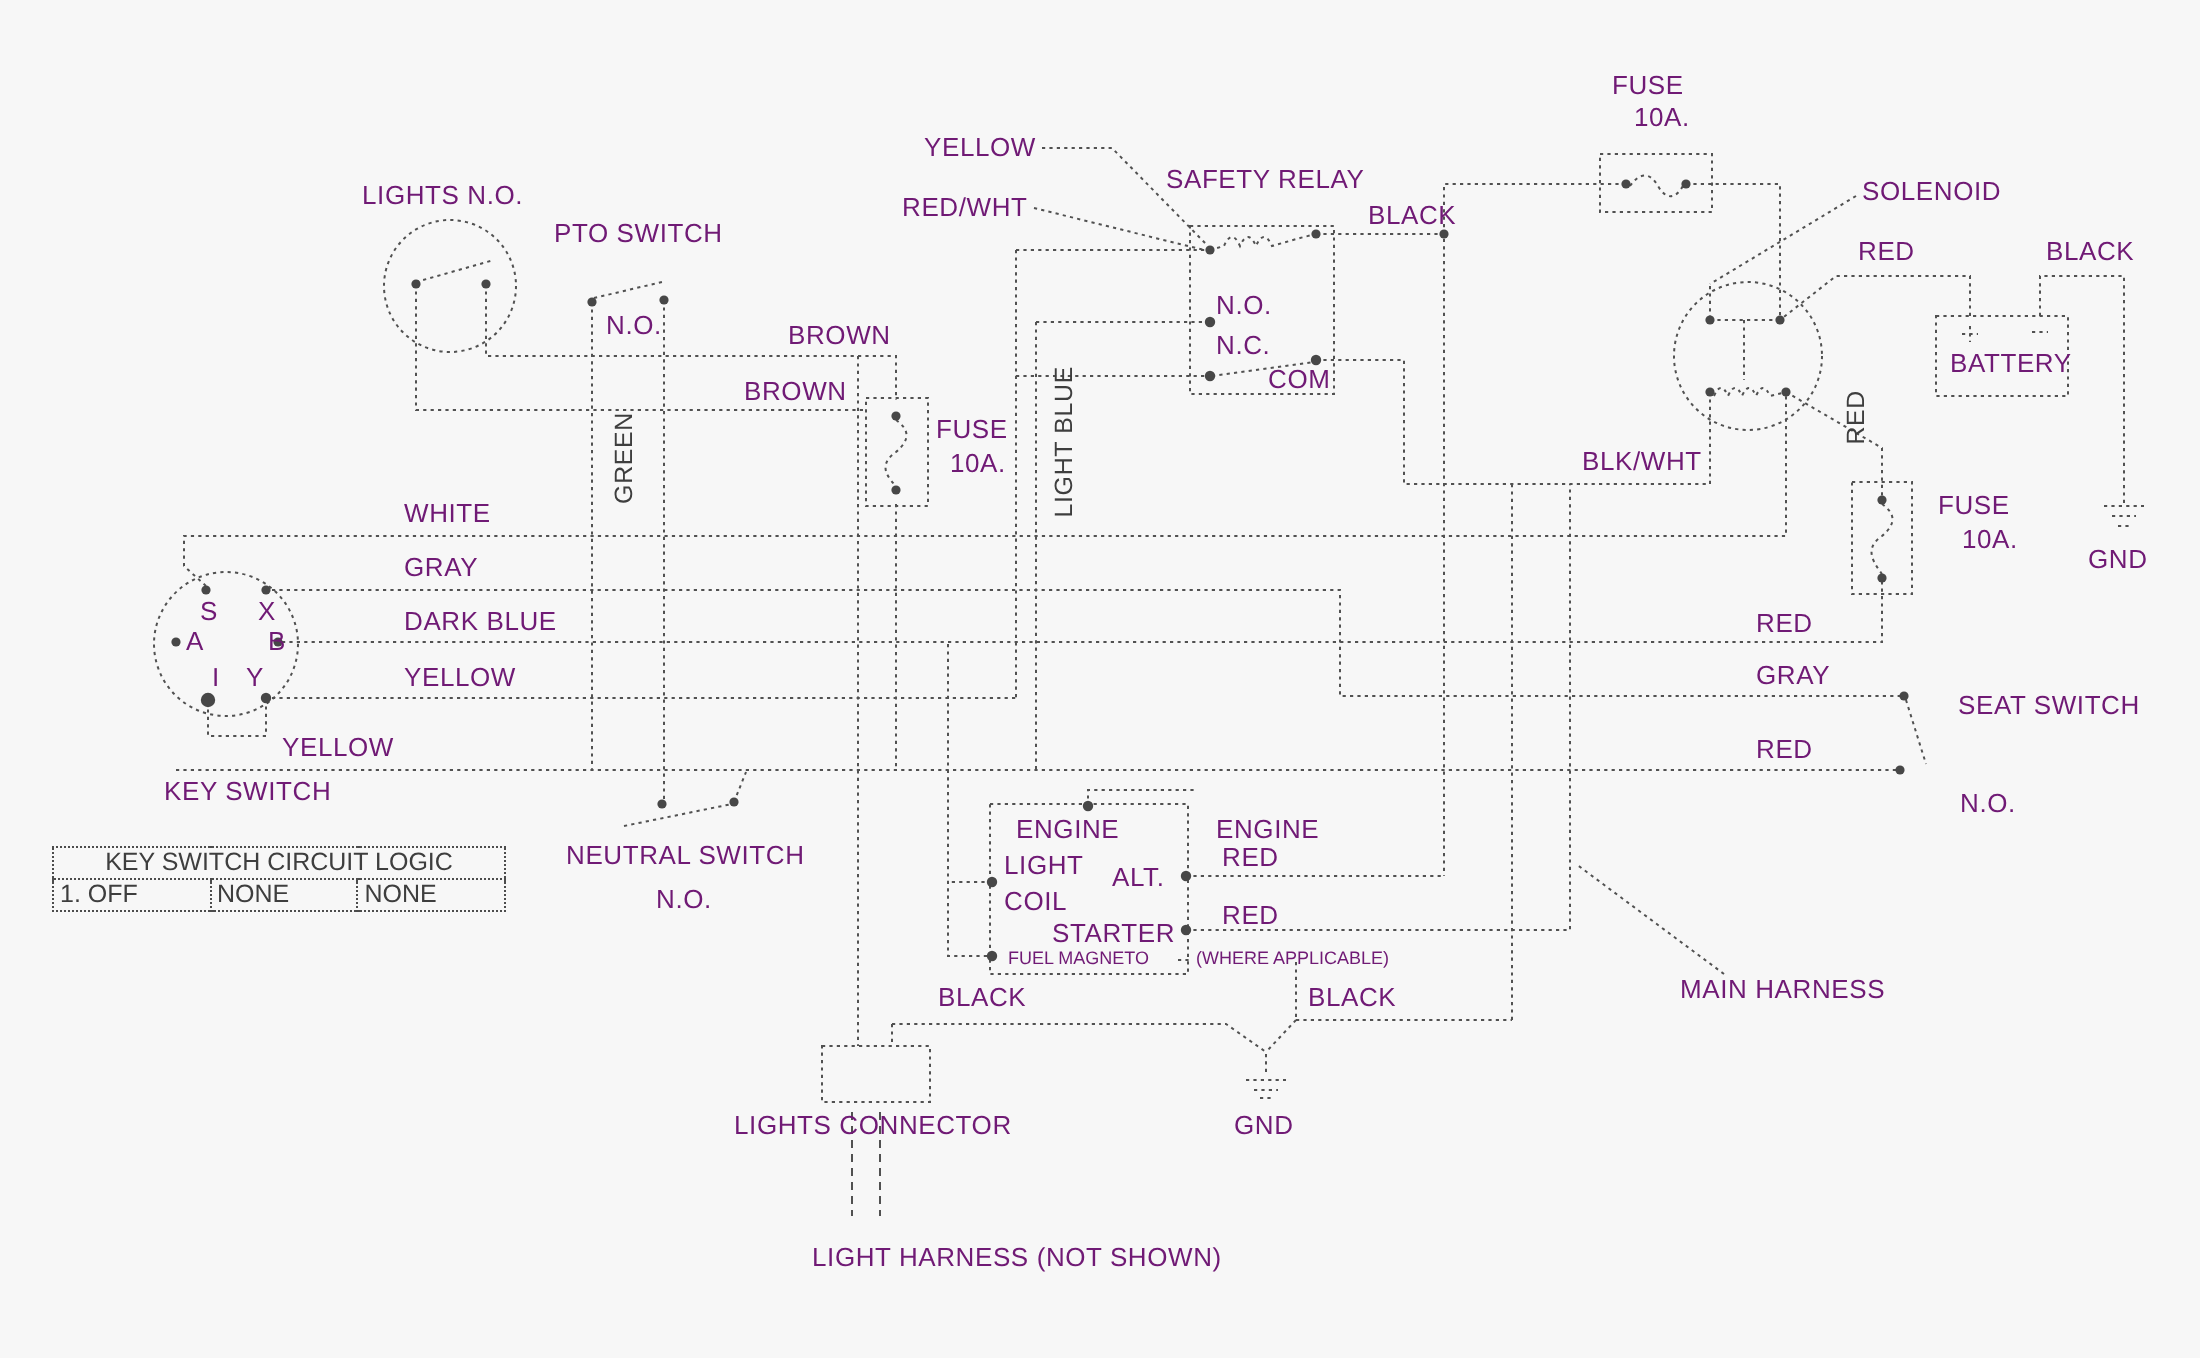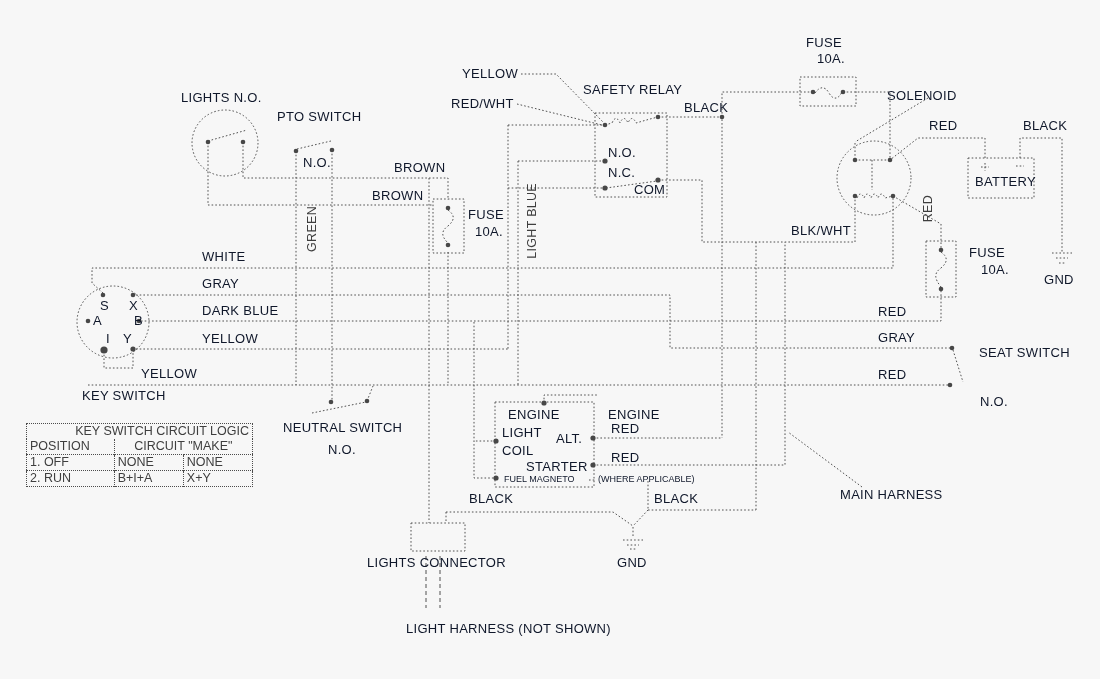--- a/index.html
+++ b/index.html
@@ -1,27 +1,27 @@
 <!DOCTYPE html>
 <html><head>
 <meta charset="utf-8">
 <style>
   html,body{margin:0;padding:0;background:#e9e9e9;}
   #stage{position:relative;width:1100px;height:679px;background:#f7f7f7;overflow:hidden;
          font-family:"Liberation Sans",sans-serif;}
   #wiresvg{position:absolute;left:0;top:0;}
-  .lbl{position:absolute;font:13px/1.1 "Liberation Sans",sans-serif;color:#0f172a;
+  .lbl{position:absolute;font:13px/1.1 "Liberation Sans",sans-serif;color:#701a75;
        letter-spacing:.3px;white-space:nowrap;}
   .sm{font-size:9px;letter-spacing:0;}
   .vlabel{position:absolute;font:12.5px/1 "Liberation Sans",sans-serif;color:#3e3e3e;
           writing-mode:vertical-rl;transform:rotate(180deg);letter-spacing:.3px;white-space:nowrap;}
   table.logic{position:absolute;left:26px;top:423px;width:227px;border-collapse:collapse;
           border:1px dotted #4c4c4c;font:12.5px/15px "Liberation Sans",sans-serif;color:#3e3e3e;}
   table.logic td{padding:0 3px;height:15px;}
-  td.ttl{text-align:right;}
+  td.ttl{text-align:center;}
   td.hd-pos{border-right:1px dotted #4c4c4c;}
   td.hd-circ{text-align:center;}
   tr.data td{border-top:1px dotted #4c4c4c;}
   tr.data td + td{border-left:1px dotted #4c4c4c;text-align:left;}
 </style>
 </head>
 <body>
 
 <div id="stage">
 
@@ -180,21 +180,21 @@
 <div class="lbl" style="left:451px;top:97px">RED/WHT</div>
 <div class="lbl" style="left:583px;top:83px">SAFETY RELAY</div>
 <div class="lbl" style="left:684px;top:101px">BLACK</div>
 <div class="lbl" style="left:608px;top:146px">N.O.</div>
 <div class="lbl" style="left:608px;top:166px">N.C.</div>
 <div class="lbl" style="left:634px;top:183px">COM</div>
 <div class="vlabel" style="left:526px;top:183px">LIGHT BLUE</div>
 
 <div class="lbl" style="left:806px;top:36px">FUSE</div>
 <div class="lbl" style="left:817px;top:52px">10A.</div>
-<div class="lbl" style="left:887px;top:89px">SOLENOID</div>
+<div class="lbl" style="left:931px;top:89px">SOLENOID</div>
 <div class="lbl" style="left:929px;top:119px">RED</div>
 <div class="lbl" style="left:1023px;top:119px">BLACK</div>
 <div class="lbl" style="left:975px;top:175px">BATTERY</div>
 <div class="lbl" style="left:1044px;top:273px">GND</div>
 <div class="vlabel" style="left:922px;top:195px">RED</div>
 <div class="lbl" style="left:969px;top:246px">FUSE</div>
 <div class="lbl" style="left:981px;top:263px">10A.</div>
 <div class="lbl" style="left:791px;top:224px">BLK/WHT</div>
 
 <div class="lbl" style="left:202px;top:250px">WHITE</div>
@@ -208,33 +208,24 @@
 <div class="lbl" style="left:93px;top:314px">A</div>
 <div class="lbl" style="left:134px;top:314px">B</div>
 <div class="lbl" style="left:106px;top:332px">I</div>
 <div class="lbl" style="left:123px;top:332px">Y</div>
 
 <table class="logic">
   <tbody>
         <tr>
           <td class="ttl" colspan="3">KEY SWITCH CIRCUIT LOGIC</td>
         </tr>
-  <tr>
-          <td class="hd-pos">POSITION</td>
-      <td class="hd-circ" colspan="2">CIRCUIT "MAKE"</td>
-        </tr>
   <tr class="data">
           <td>1. OFF</td>
       <td>NONE</td>
       <td>NONE</td>
-        </tr>
-  <tr class="data">
-          <td>2. RUN</td>
-      <td>B+I+A</td>
-      <td>X+Y</td>
         </tr>
 </tbody>
     </table>
 
 <div class="lbl" style="left:283px;top:421px">NEUTRAL SWITCH</div>
 <div class="lbl" style="left:328px;top:443px">N.O.</div>
 
 <div class="lbl" style="left:608px;top:408px">ENGINE</div>
 <div class="lbl" style="left:508px;top:408px">ENGINE</div>
 <div class="lbl" style="left:502px;top:426px">LIGHT</div>

